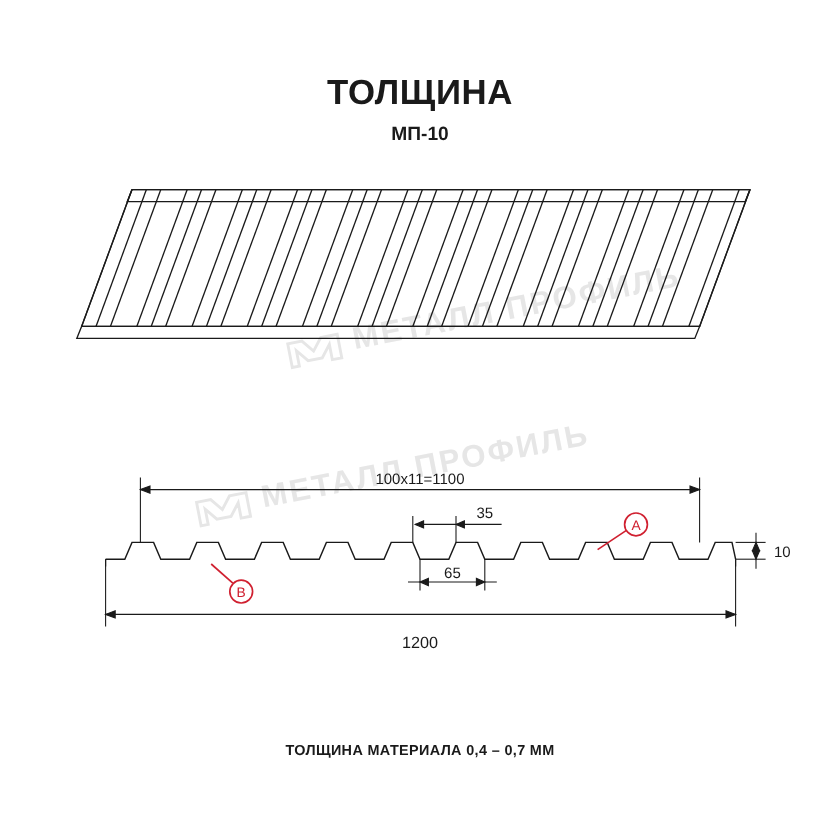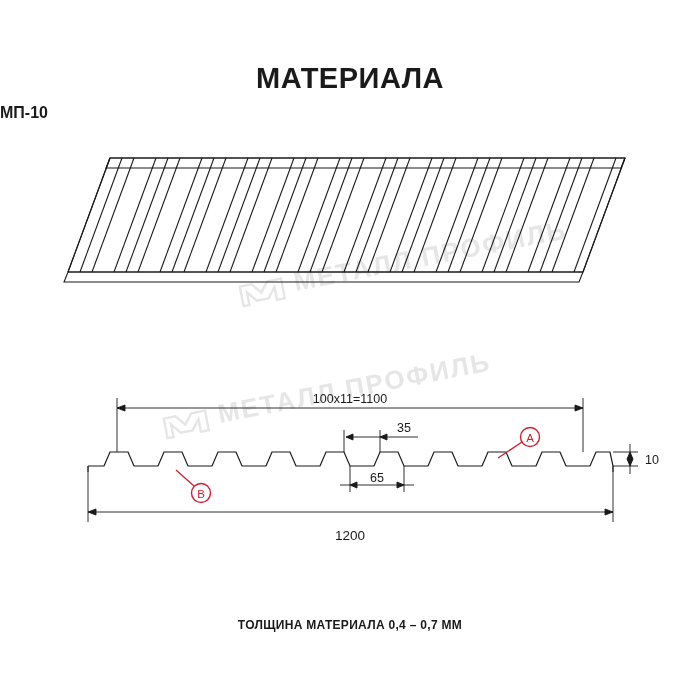--- a/index.html
+++ b/index.html
@@ -29,21 +29,21 @@
     font-size: 29px;
     font-weight: bold;
     letter-spacing: 0.5px;
     color: #1a1a1a;
   }
   .subtitle {
     position: absolute;
     top: 104px;
     left: 0;
     width: 700px;
-    text-align: left;
+    text-align: center;
     font-size: 16px;
     font-weight: bold;
     color: #1a1a1a;
   }
   .footnote {
     position: absolute;
     top: 618px;
     left: 0;
     width: 700px;
     text-align: center;
@@ -72,21 +72,21 @@
     display: inline-block;
     vertical-align: middle;
     margin-right: 10px;
   }
 </style>
 </head>
 <body>
 
 <div class="page">
 
-  <div class="title">МАТЕРИАЛА</div>
+  <div class="title">ТОЛЩИНА</div>
   <div class="subtitle">МП-10</div>
 
   <div class="wm wm-1">
     <svg class="wm-logo" width="46" height="28" viewBox="0 0 46 28">
       <path d="M2 26 L2 6 L14 6 L22 16 L30 6 L44 6 L44 26 L36 26 L36 13 L28 23 L16 23 L8 13 L8 26 Z" fill="none" stroke="#e6e6e6" stroke-width="2.4"></path>
     </svg><span>МЕТАЛЛ ПРОФИЛЬ</span>
   </div>
 
   <div class="wm wm-2">
     <svg class="wm-logo" width="46" height="28" viewBox="0 0 46 28">

